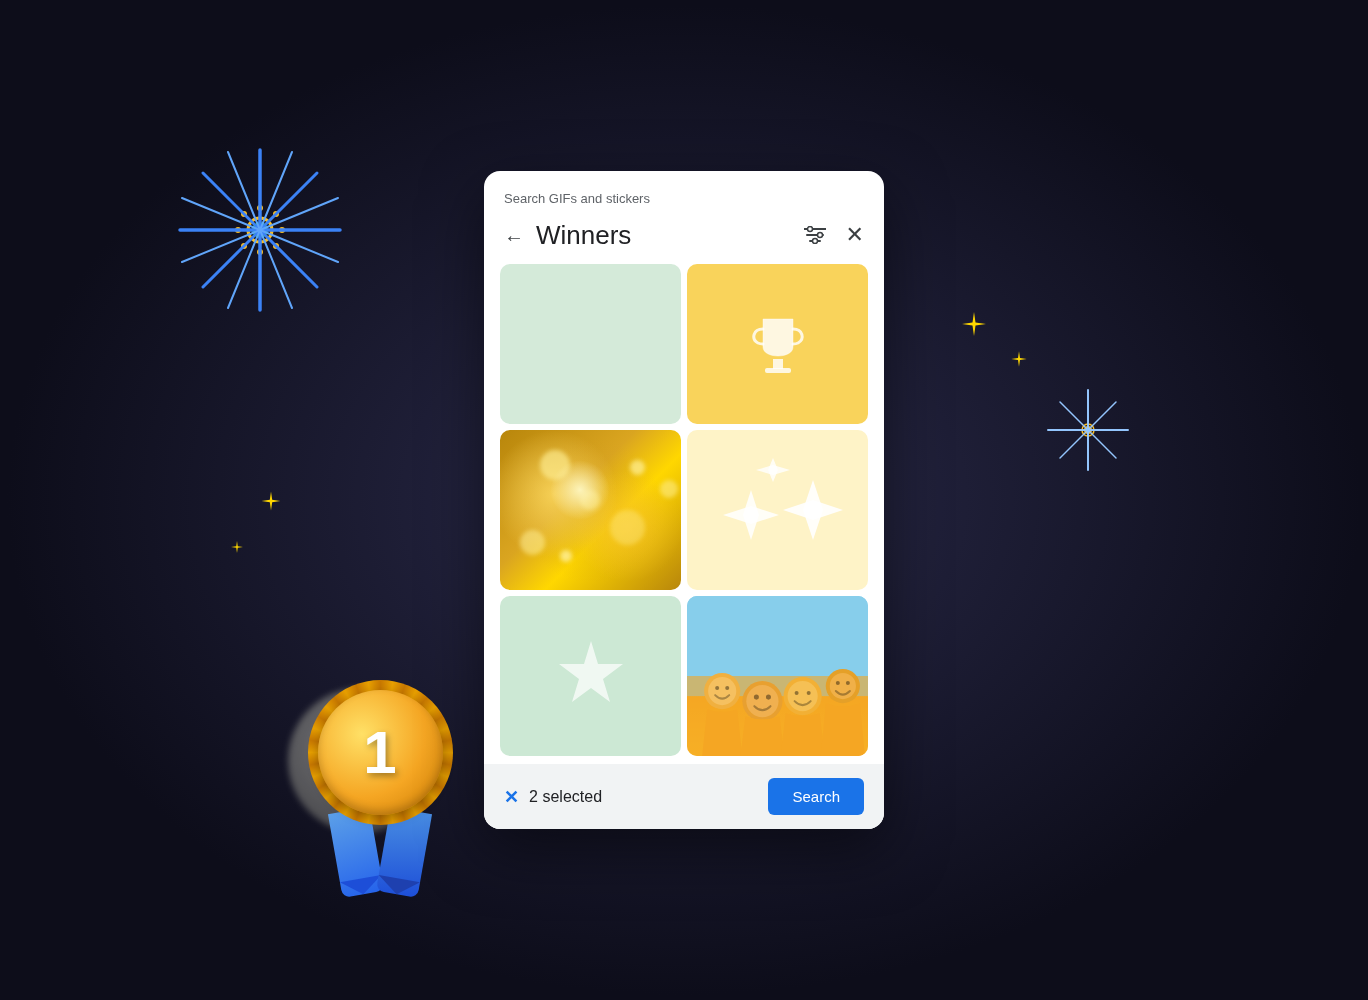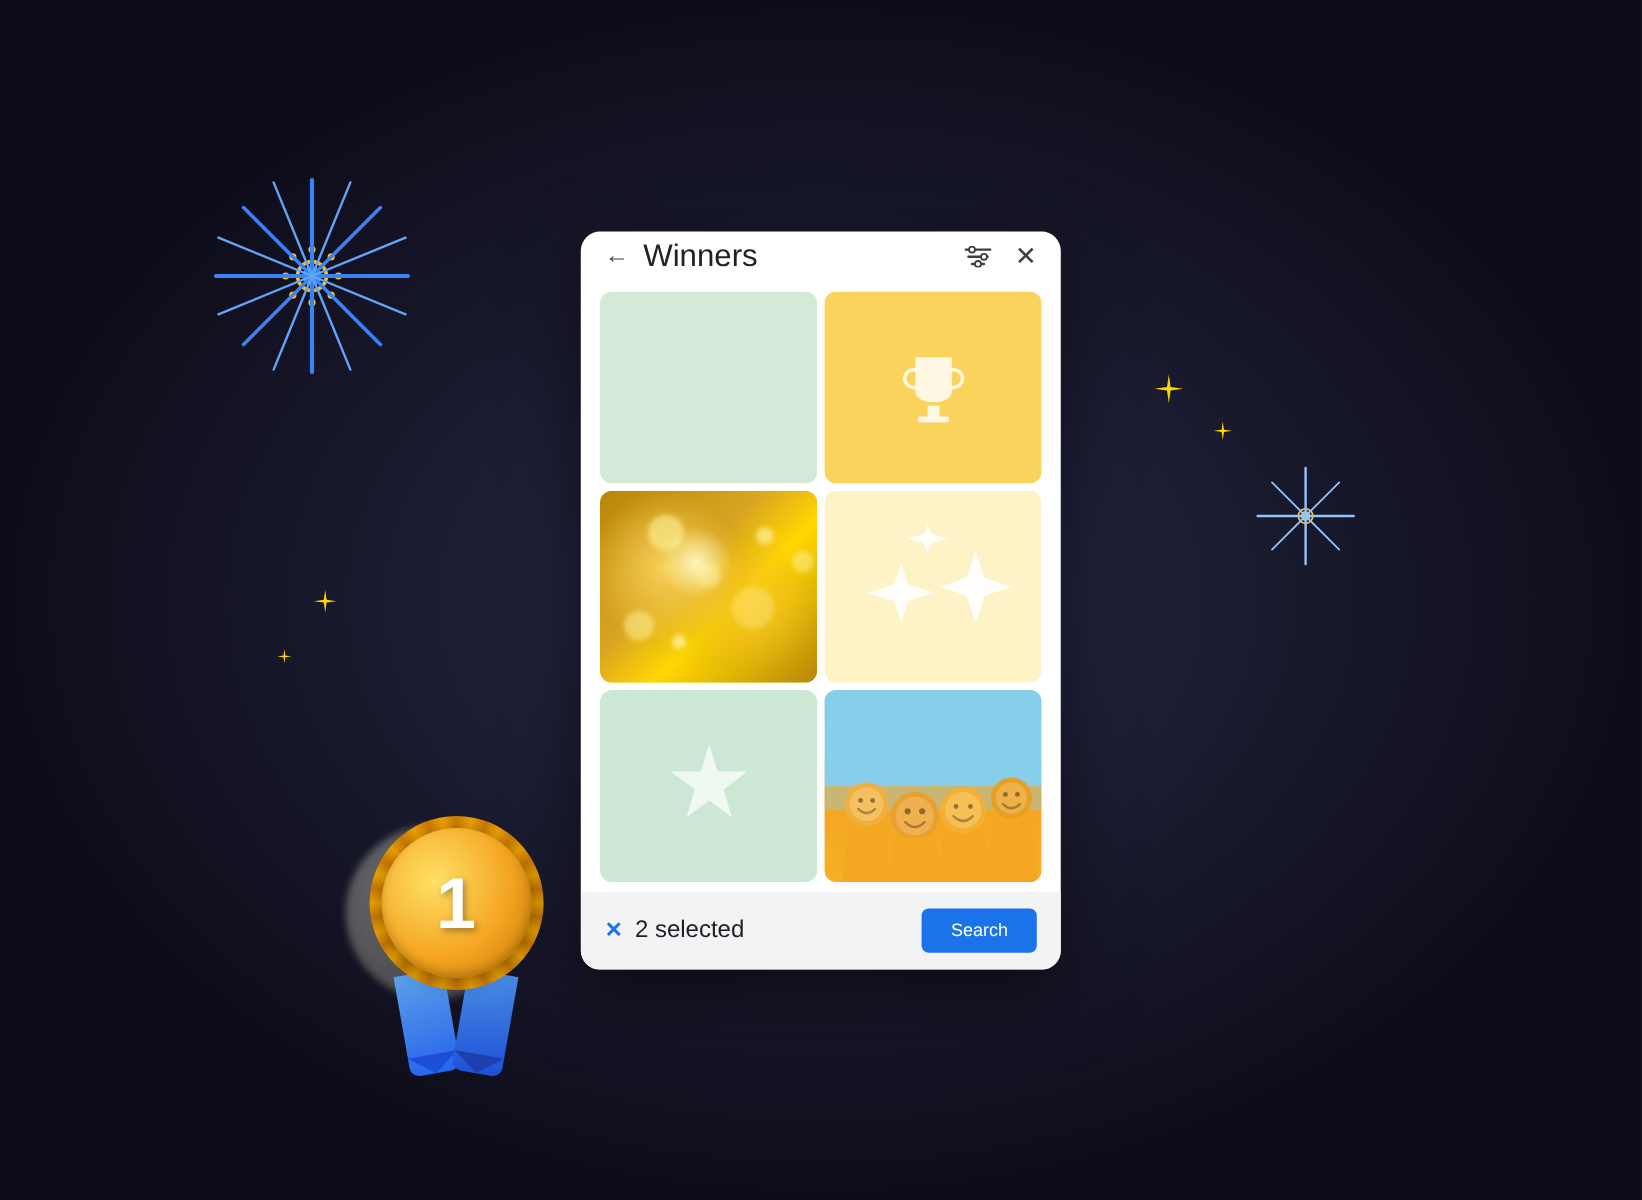--- a/index.html
+++ b/index.html
@@ -238,21 +238,21 @@
     }
 
     .x-icon-blue {
       color: #1a73e8;
       font-size: 18px;
       font-weight: bold;
       cursor: pointer;
     }
 
     .selected-text {
-      font-size: 20px;
+      font-size: 16px;
       color: #202124;
       font-weight: 400;
     }
 
     .insert-btn {
       background: #1a73e8;
       color: white;
       border: none;
       border-radius: 6px;
       padding: 10px 24px;
@@ -435,20 +435,21 @@
           border-right: 21px solid transparent;
           border-top: 16px solid #1e40af;
         "></div>
       </div>
     </div>
   </div>
 </div>
 
 <div class="dialog">
 
+  <div class="dialog-header-label">Search GIFs and stickers</div>
 
   <div class="dialog-nav">
     <div class="nav-left">
       <button class="back-btn">←</button>
       <span class="dialog-title">Winners</span>
     </div>
     <div class="nav-right">
       <button class="filter-btn">
         <svg width="22" height="18" viewBox="0 0 22 18" fill="none" xmlns="http://www.w3.org/2000/svg">
           <line x1="0" y1="3" x2="22" y2="3" stroke="#3c4043" stroke-width="2" stroke-linecap="round"></line>

